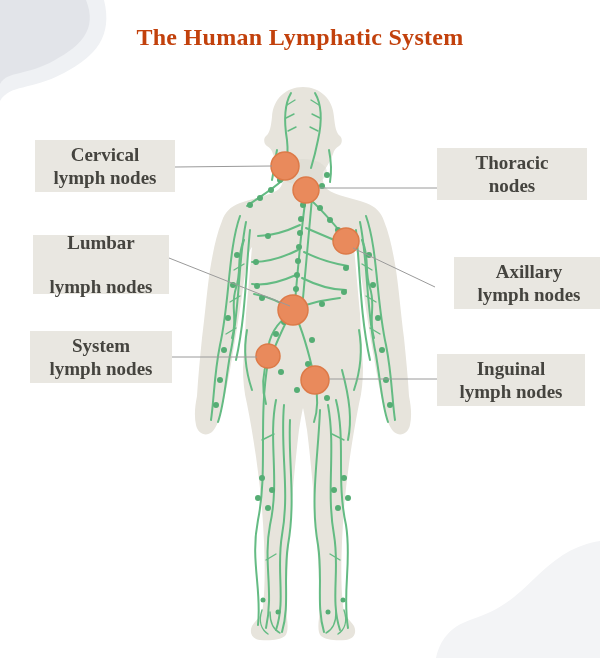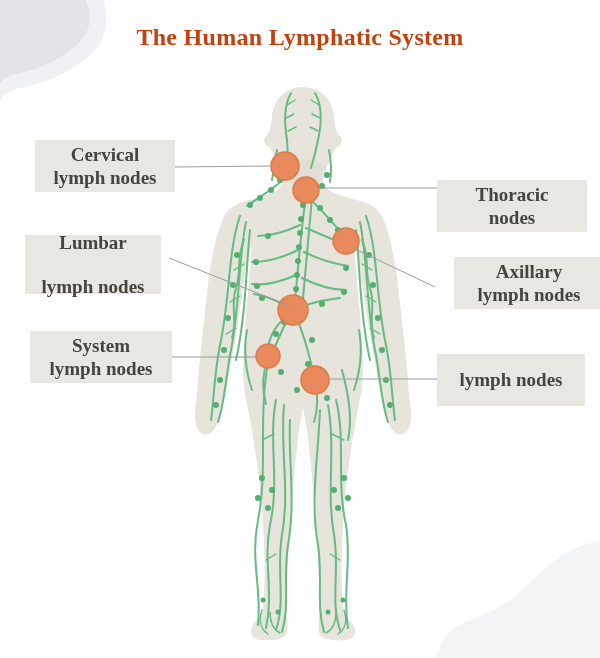--- a/index.html
+++ b/index.html
@@ -11,22 +11,22 @@
   .page-title{
     position:absolute;left:0;top:24px;width:100%;text-align:center;
     font-size:24px;font-weight:bold;color:#c2410c;letter-spacing:.3px;
   }
   .label-box{
     position:absolute;background:#e9e7e1;display:flex;flex-direction:column;
     align-items:center;justify-content:center;text-align:center;
     color:#45443f;font-size:19px;line-height:1.23;font-weight:600;
   }
   .lb-cervical{left:35px;top:140px;width:140px;height:52px;}
-  .lb-thoracic{left:437px;top:180px;width:150px;height:52px;}
-  .lb-lumbar  {left:25px;top:235px;width:136px;height:59px;gap:20px;}
+  .lb-thoracic{left:437px;top:148px;width:150px;height:52px;}
+  .lb-lumbar  {left:33px;top:235px;width:136px;height:59px;gap:20px;}
   .lb-axillary{left:454px;top:257px;width:150px;height:52px;}
   .lb-pelvic  {left:30px;top:331px;width:142px;height:52px;}
   .lb-inguinal{left:437px;top:354px;width:148px;height:52px;}
   .v{fill:none;stroke:#64bb83;stroke-width:2;stroke-linecap:round;stroke-linejoin:round;}
   .vt{fill:none;stroke:#64bb83;stroke-width:1.4;stroke-linecap:round;}
   .bead{fill:#55ad74;}
   .onode{fill:#e98a5c;stroke:#dd7a48;stroke-width:1.5;}
   .cline{stroke:#9a9a9a;stroke-width:1;}
 </style>
 </head>
@@ -215,16 +215,17 @@
   </div>
   <div class="label-box lb-axillary">
     <span>Axillary</span>
     <span>lymph nodes</span>
   </div>
   <div class="label-box lb-pelvic">
     <span>System</span>
     <span>lymph nodes</span>
   </div>
   <div class="label-box lb-inguinal">
+    <span>Inguinal</span>
     <span>lymph nodes</span>
   </div>
 
 </div>
 
 </body></html>

